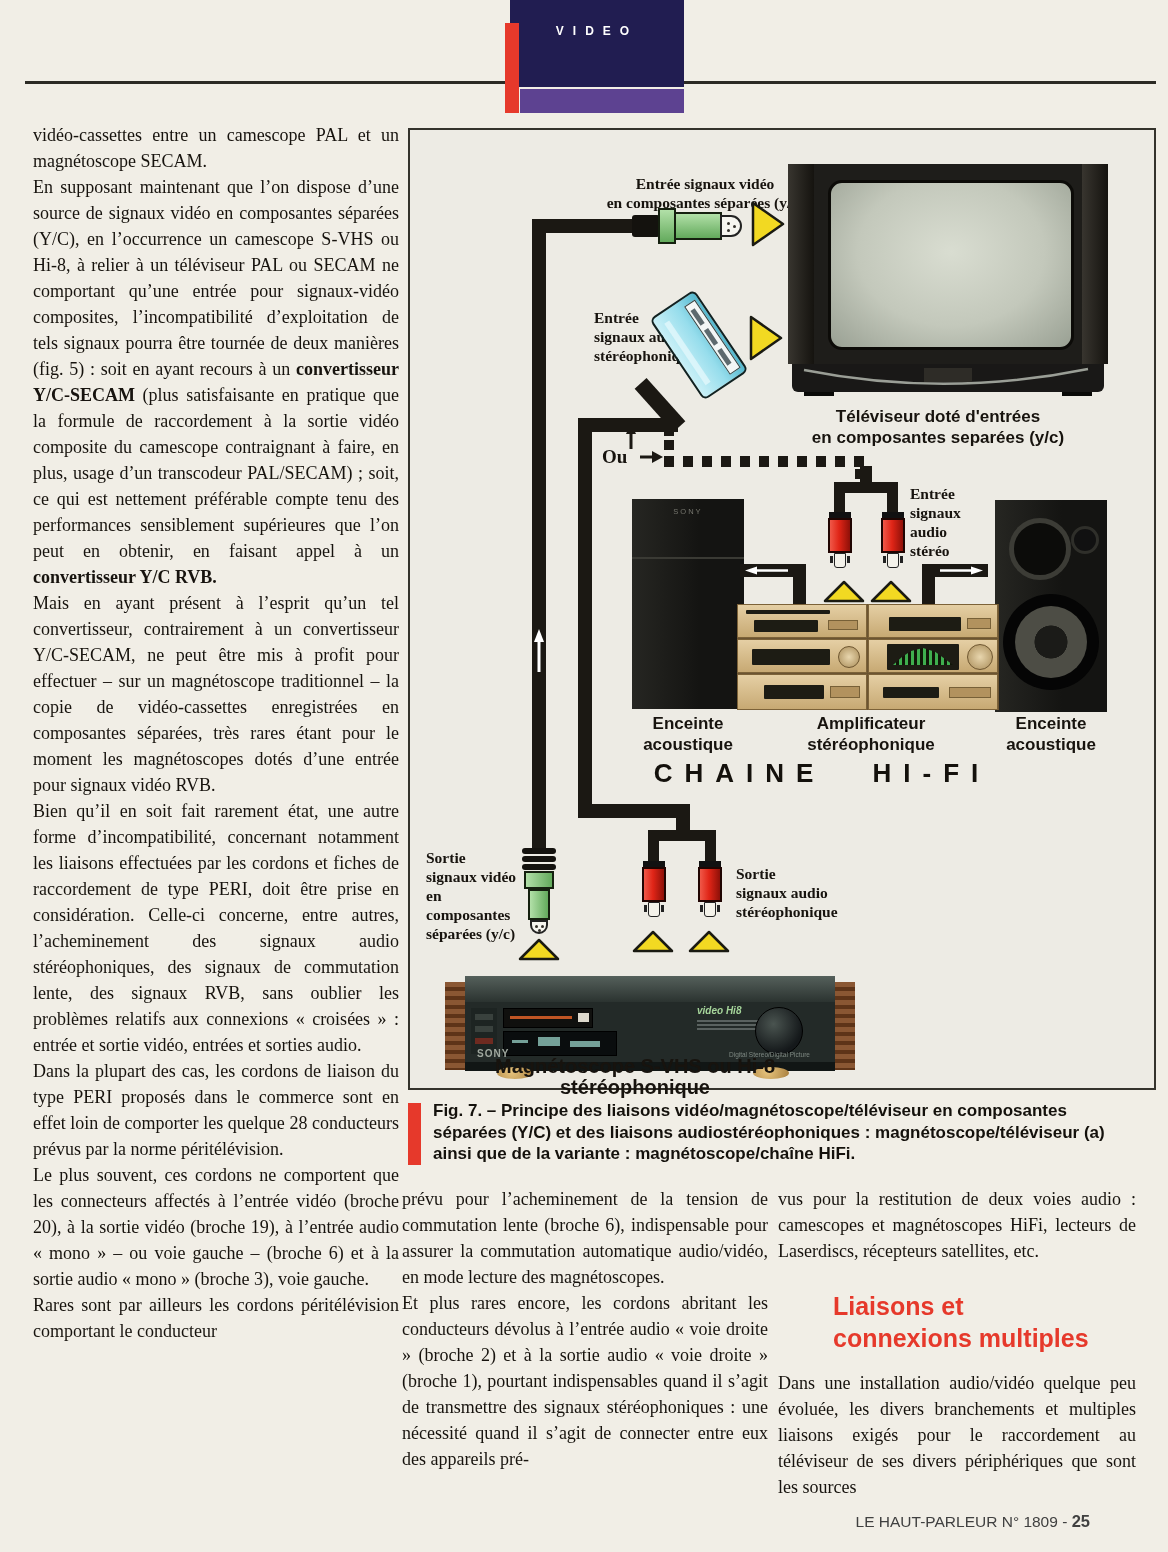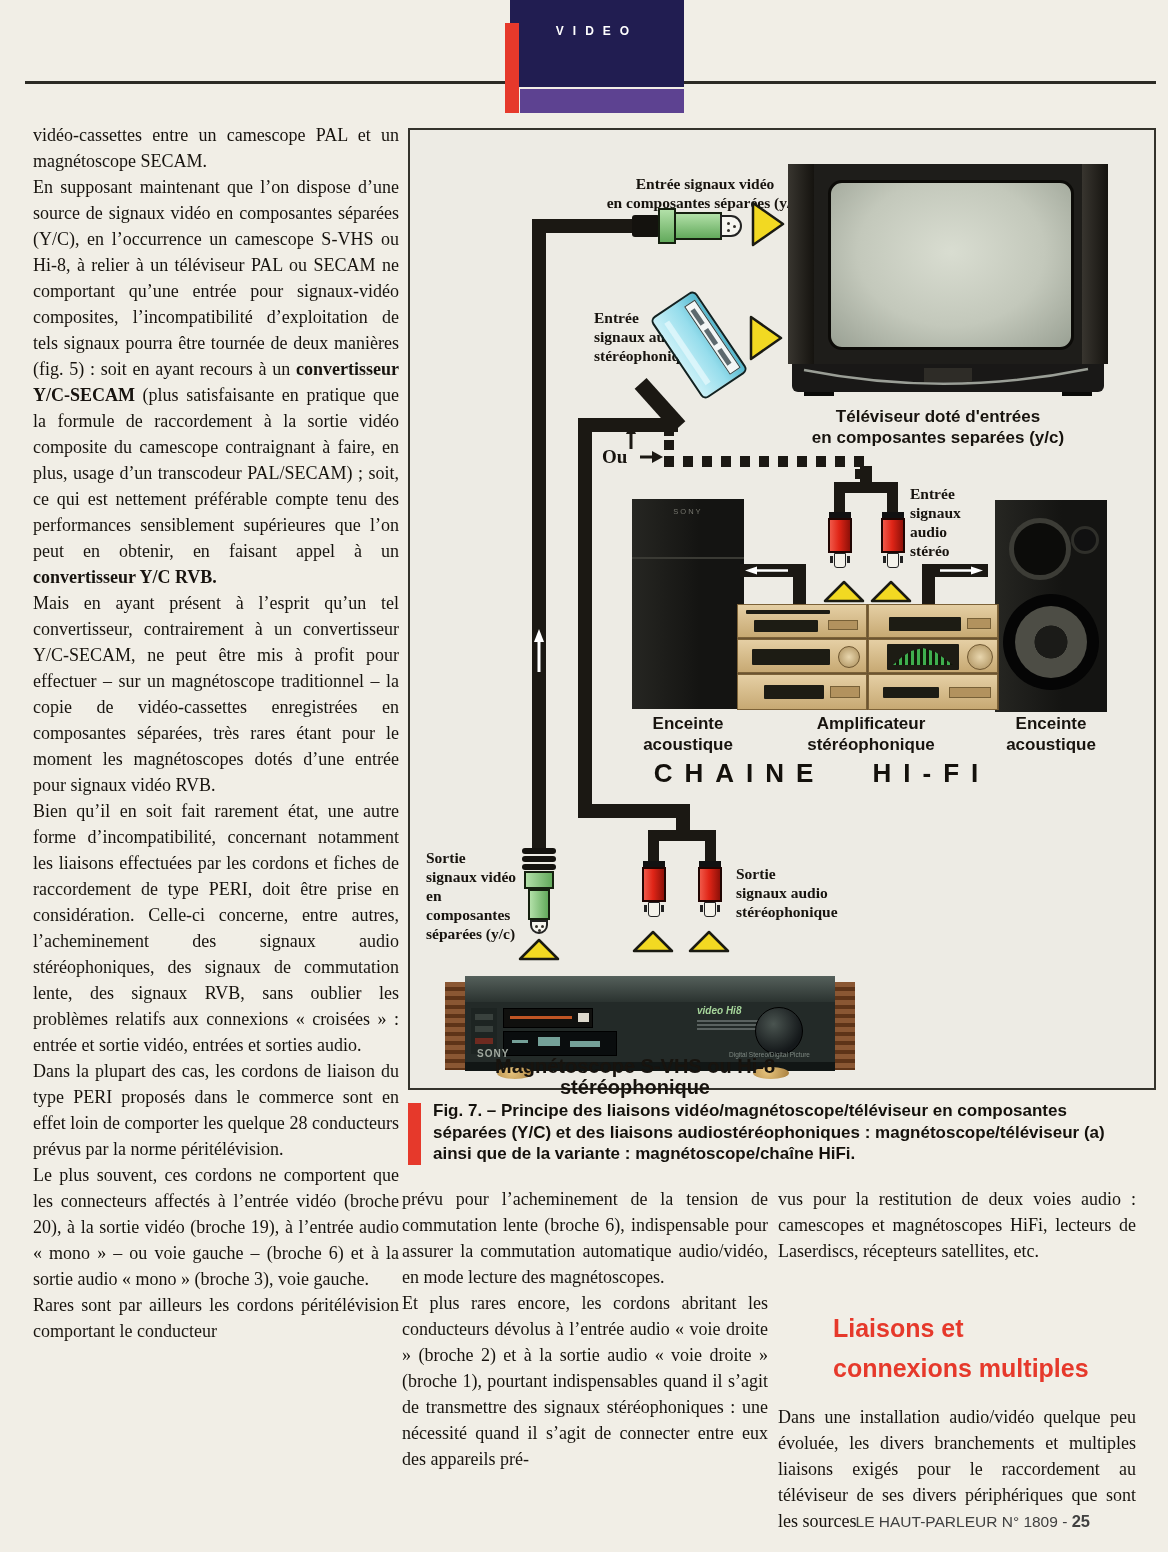--- a/index.html
+++ b/index.html
@@ -21,21 +21,21 @@
   .purple-bar{position:absolute;left:520px;top:89px;width:164px;height:24px;background:var(--purple);}
 
   
   .col{position:absolute;font-size:18px;line-height:26px;text-align:justify;}
   .para{margin:0;}
   .bold{font-weight:bold;}
   .col-left{left:33px;top:122px;width:366px;}
   .col-mid{left:402px;top:1186px;width:366px;}
   .col-right{left:778px;top:1186px;width:358px;}
   .red-heading{color:var(--red);font-family:"Liberation Sans",sans-serif;font-weight:bold;
-       font-size:25px;line-height:40px;margin:44px 0 16px 0;padding-left:55px;white-space:pre-line;text-align:left;}
+       font-size:25px;line-height:32px;margin:26px 0 16px 0;padding-left:55px;white-space:pre-line;text-align:left;}
   .footer{position:absolute;left:778px;top:1512px;width:312px;text-align:right;
        font-family:"Liberation Sans",sans-serif;font-size:15.5px;color:#404040;}
   .footer b{font-size:16.5px;}
 
   
   .cap-bar{position:absolute;left:408px;top:1103px;width:13px;height:62px;background:var(--red);}
   .caption{position:absolute;left:433px;top:1100px;width:700px;
        font-family:"Liberation Sans",sans-serif;font-weight:bold;font-size:17px;line-height:21.5px;color:#14110c;}
 
   

